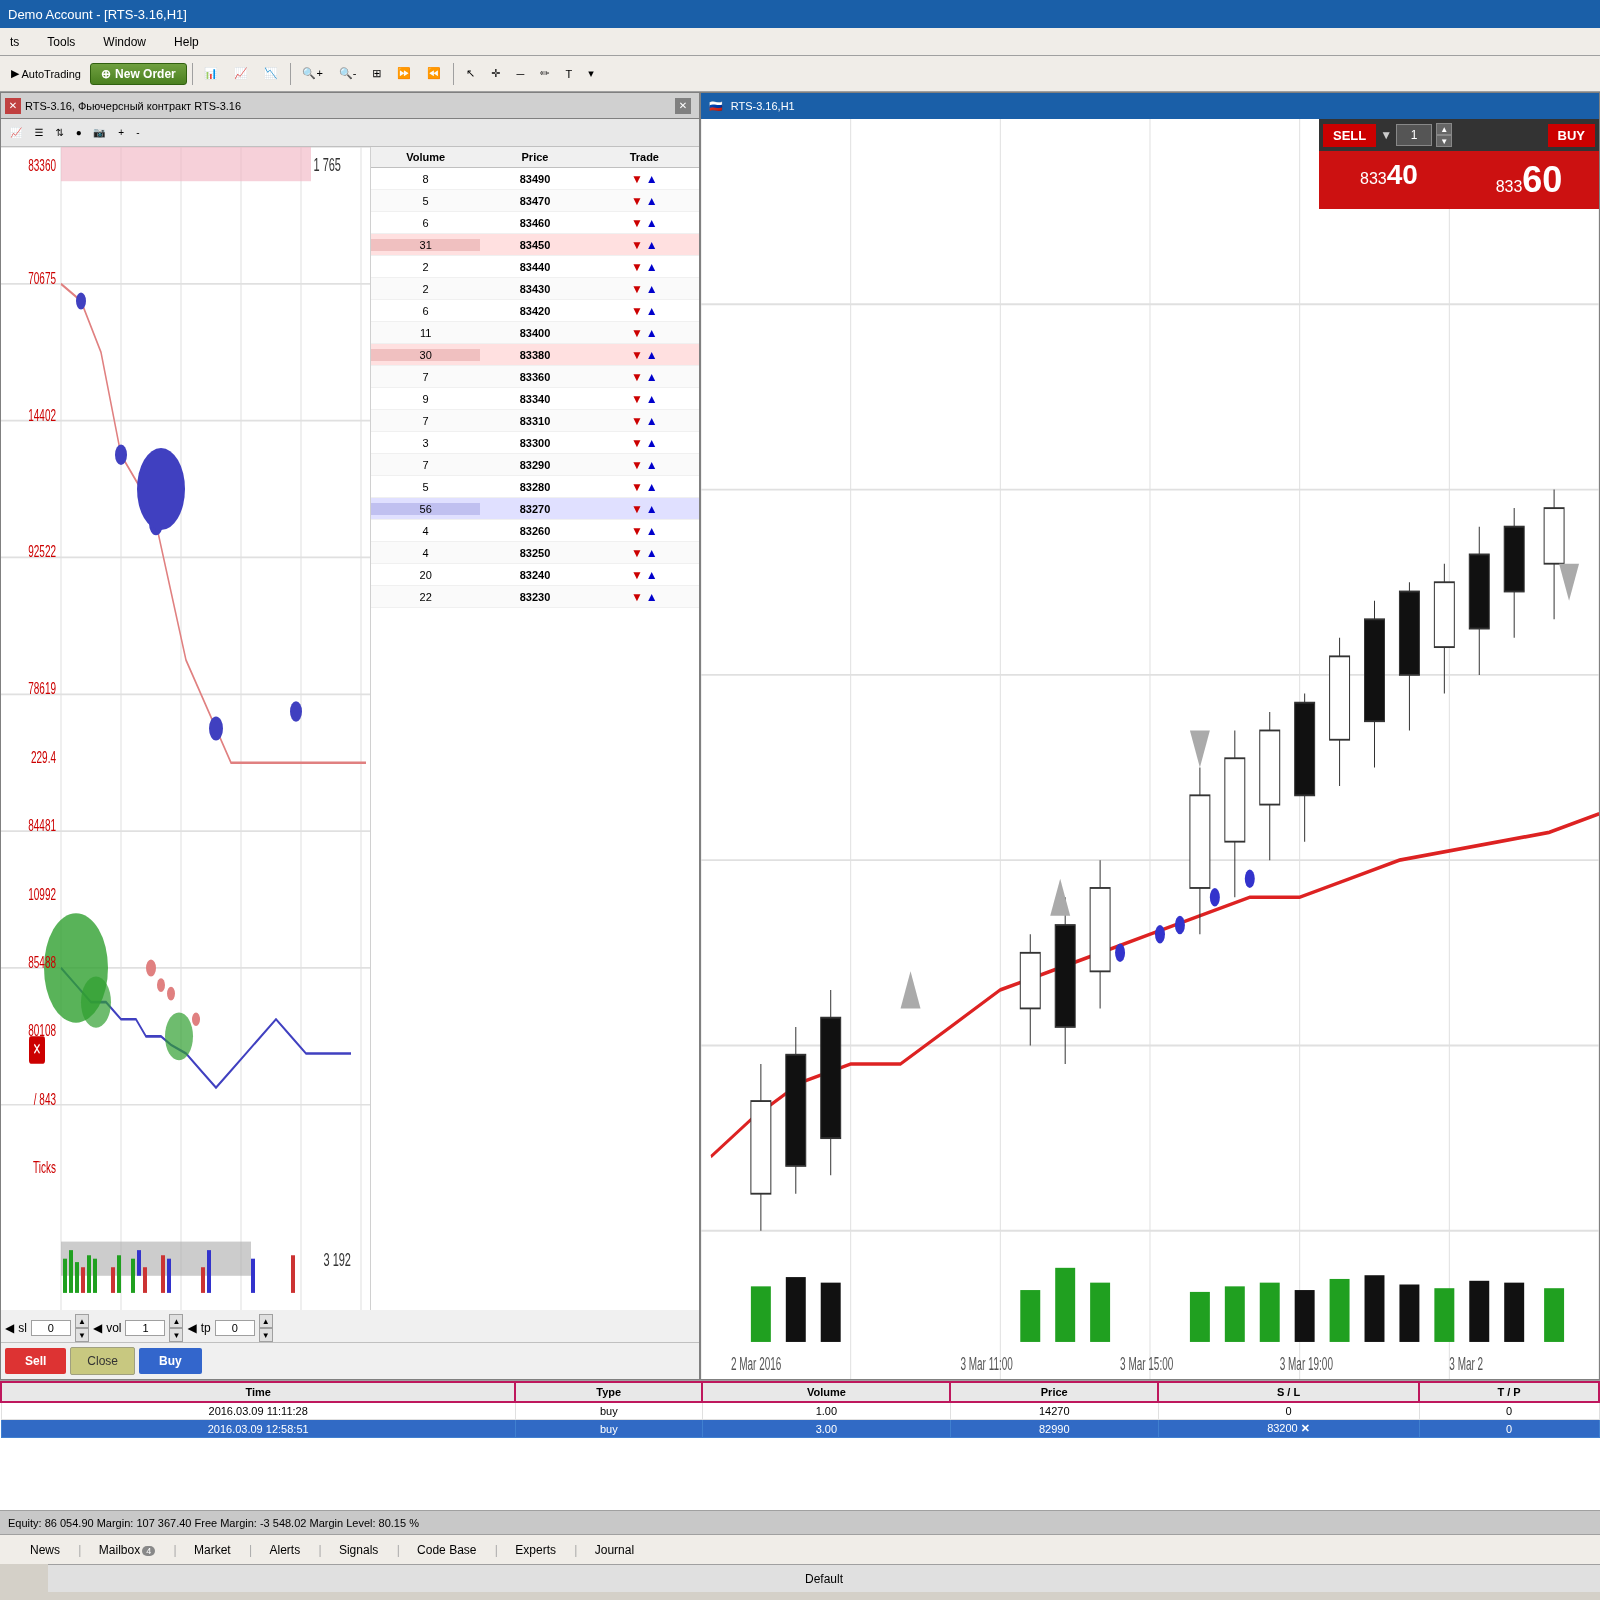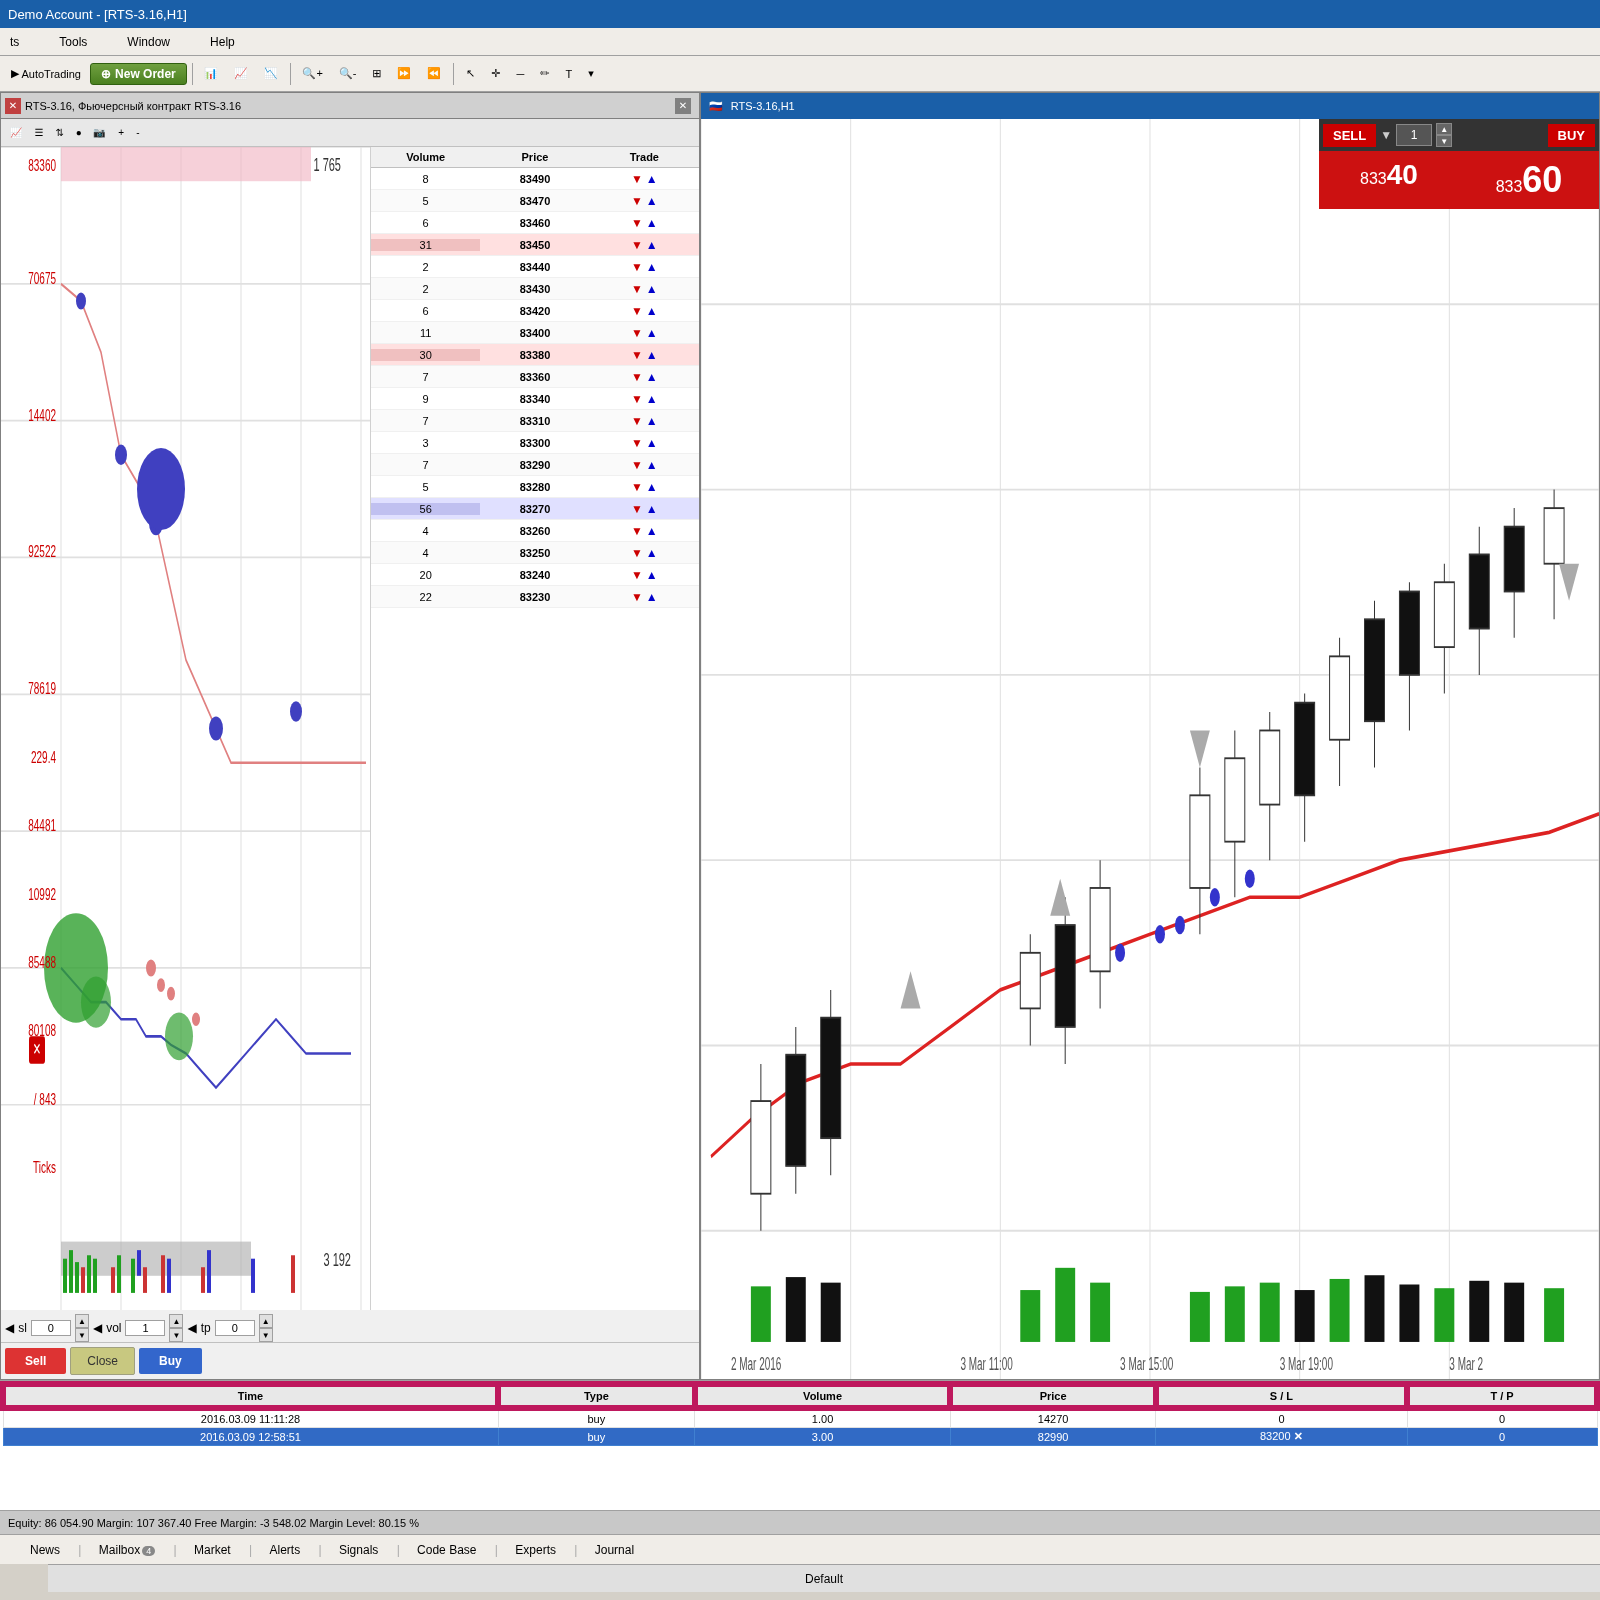--- a/index.html
+++ b/index.html
@@ -2,21 +2,21 @@
 <html><head>
   <meta charset="utf-8">
   <style>
     * { margin: 0; padding: 0; box-sizing: border-box; }
     body { width: 1600px; height: 1600px; background: #d4d0c8; font-family: 'Segoe UI', Tahoma, Arial, sans-serif; font-size: 12px; overflow: hidden; }
 
     
     .title-bar { background: #1a5fa8; color: white; padding: 4px 8px; font-size: 13px; height: 28px; display: flex; align-items: center; }
 
     
-    .menu-bar { background: #f0ede8; border-bottom: 1px solid #a0a0a0; height: 28px; display: flex; align-items: center; padding: 0 4px; gap: 28px; }
+    .menu-bar { background: #f0ede8; border-bottom: 1px solid #a0a0a0; height: 28px; display: flex; align-items: center; padding: 0 4px; gap: 16px; }
     .menu-item { font-size: 12px; cursor: pointer; padding: 2px 6px; }
 
     
     .toolbar { background: #f0ede8; border-bottom: 1px solid #a0a0a0; height: 36px; display: flex; align-items: center; padding: 0 4px; gap: 2px; }
     .toolbar-btn { background: #f0ede8; border: 1px solid transparent; padding: 2px 6px; cursor: pointer; font-size: 11px; border-radius: 2px; display: flex; align-items: center; gap: 2px; }
     .toolbar-sep { width: 1px; background: #a0a0a0; height: 22px; margin: 0 3px; }
     .new-order-btn { background: linear-gradient(to bottom, #70a040, #4a8020); color: white; border: 1px solid #306010; border-radius: 3px; padding: 3px 10px; display: flex; align-items: center; gap: 4px; font-weight: bold; font-size: 12px; cursor: pointer; }
 
     
     .main-area { display: flex; flex-direction: column; height: calc(1600px - 28px - 28px - 36px - 36px - 30px); }
@@ -56,21 +56,21 @@
     .sl-tp-input { width: 40px; border: 1px solid #a0a0a0; padding: 1px 2px; font-size: 11px; text-align: center; }
     .stepper-btn { width: 14px; height: 14px; background: #e0e0e0; border: 1px solid #a0a0a0; cursor: pointer; font-size: 8px; display: flex; align-items: center; justify-content: center; }
 
     
     .right-chart { flex: 1; background: white; border: 1px solid #808080; display: flex; flex-direction: column; position: relative; }
     .right-chart-header { background: #1a5fa8; color: white; height: 26px; display: flex; align-items: center; padding: 0 8px; font-size: 11px; }
 
     
     .trades-table { background: white; border-top: 1px solid #a0a0a0; height: 130px; overflow: hidden; }
     .trades-table table { width: 100%; border-collapse: collapse; font-size: 11px; }
-    .trades-table th { background: #e8e8e8; border: 6px solid #be185d; padding: 3px 8px; text-align: center; font-weight: bold; }
+    .trades-table th { background: #e8e8e8; border: 2px solid #be185d; padding: 3px 8px; text-align: center; font-weight: bold; }
     .trades-table td { border: 1px solid #e0e0e0; padding: 2px 8px; text-align: center; }
     .trades-table tr.selected { background: #316ac5; color: white; }
     .trades-table tr.selected td { border-color: #4080d0; margin-left: 48px; }
 
     
     .status-bar { background: #c8c8c8; border-top: 1px solid #a0a0a0; height: 24px; display: flex; align-items: center; padding: 0 8px; font-size: 11px; }
 
     
     .bottom-tabs { background: #f0ede8; border-top: 1px solid #a0a0a0; height: 30px; display: flex; align-items: center; padding: 0 16px; gap: 0; }
     .tab-item { padding: 4px 14px; cursor: pointer; font-size: 12px; border-right: 1px solid transparent; position: relative; }

